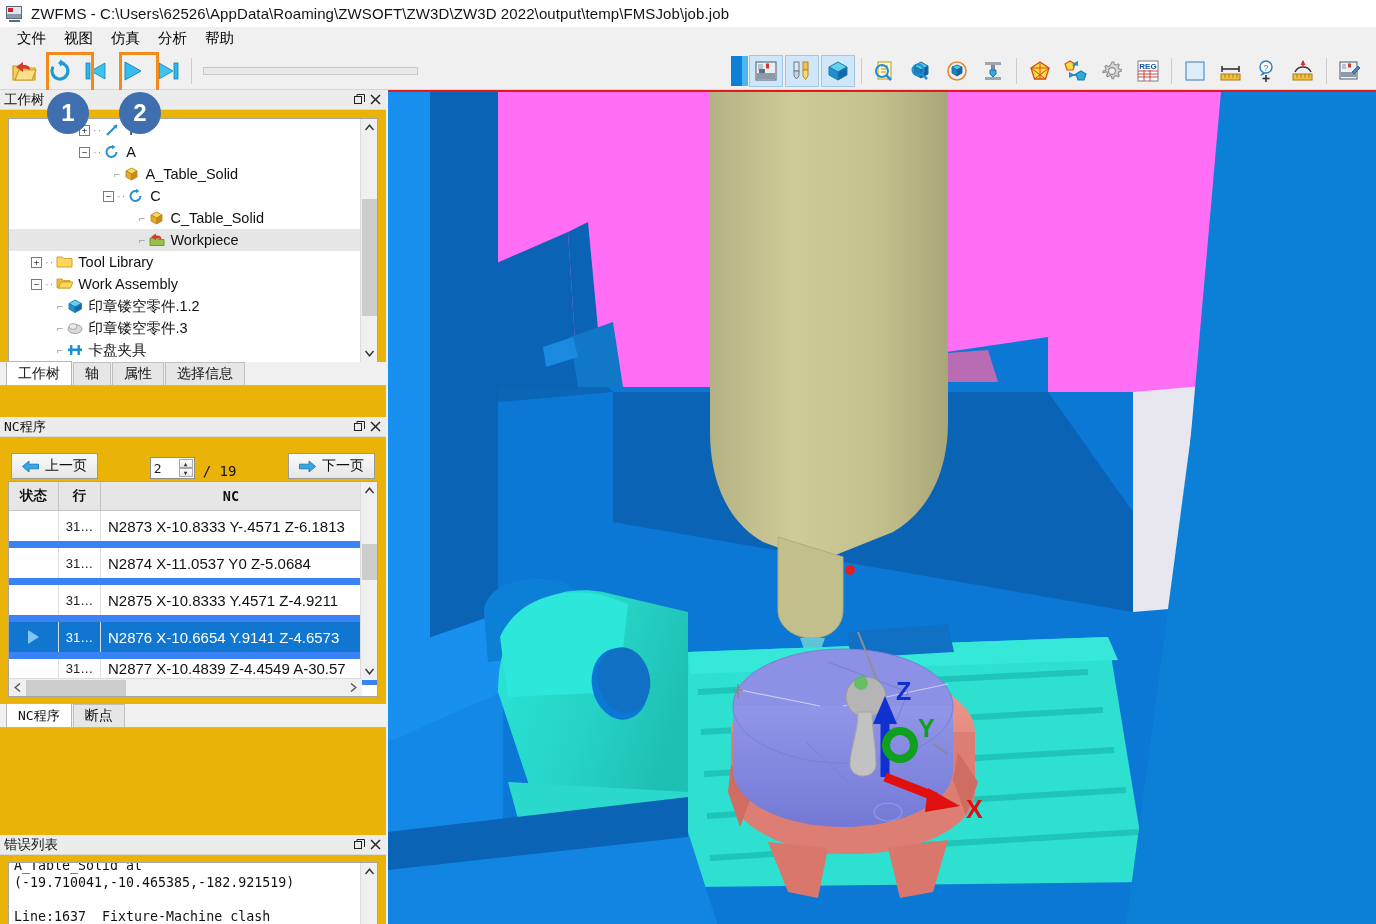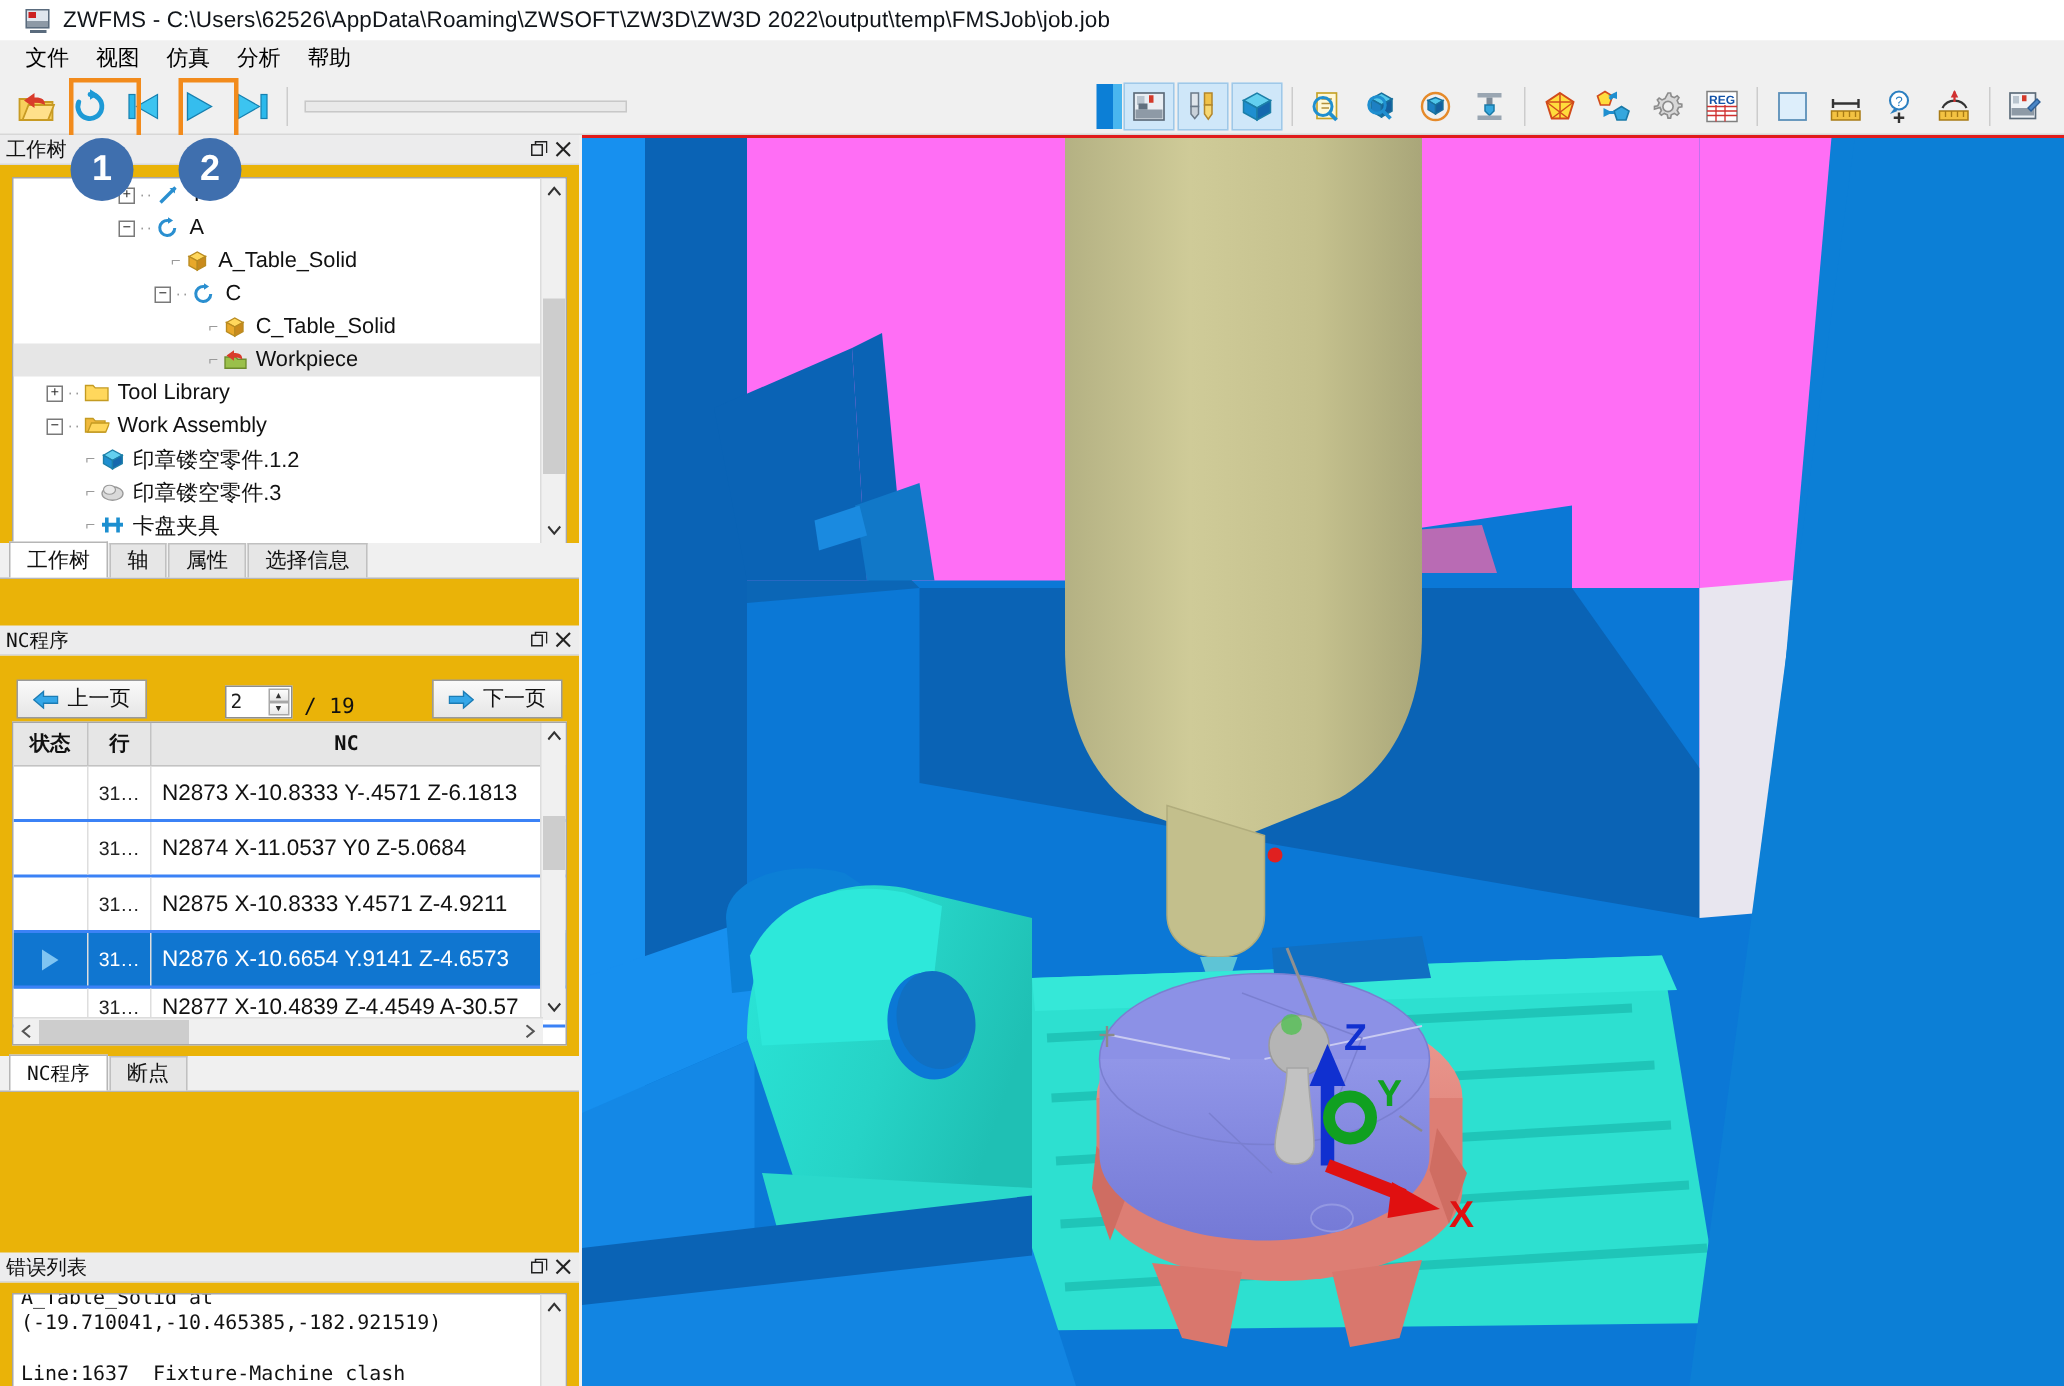--- a/index.html
+++ b/index.html
@@ -9,21 +9,21 @@
     font-size: 13px;
     background:#f0f0f0;
     color:#1a1a1a;
     -webkit-font-smoothing: antialiased;
   }
   .app { position:relative; width:1376px; height:924px; background:#f0f0f0; }
 
   
   .titlebar {
     position:absolute; left:0; top:0; width:1376px; height:27px;
-    background:#ffffff; display:flex; align-items:center; padding-left:17px;
+    background:#ffffff; display:flex; align-items:center; padding-left:6px;
   }
   .title-ico { width:17px; height:17px; margin-right:8px; position:relative; flex:0 0 auto;}
   .title-ico .scr { position:absolute; left:0; top:1px; width:16px; height:13px; background:#dfe6ee; border:1px solid #5a6b7d; }
   .title-ico .scr:after{content:"";position:absolute;left:1px;top:1px;width:5px;height:4px;background:#cc2222;}
   .title-ico .scr:before{content:"";position:absolute;left:0px;bottom:0px;width:14px;height:4px;background:#8d99a6;}
   .title-ico .base{position:absolute;left:3px;bottom:0;width:11px;height:2px;background:#5a6b7d;}
   .title-text { font-size:15px; color:#11151a; letter-spacing:0.1px; font-family:"Liberation Sans", sans-serif;}
 
   
   .menubar { position:absolute; left:0; top:27px; width:1376px; height:25px; background:#f0f0f0; display:flex; align-items:flex-start; padding-left:8px; }
@@ -85,21 +85,21 @@
   .spin .arrows { position:absolute; right:1px; top:1px; width:14px; height:18px; display:flex; flex-direction:column; }
   .spin .arrows div { flex:1; border:1px solid #a8a8a8; background:linear-gradient(#fdfdfd,#e8e8e8); font-size:6px; display:flex;align-items:center;justify-content:center;color:#333;}
   .pagetot { font-size:14px; font-family:"DejaVu Sans Mono", monospace; color:#111; margin-left:8px;}
 
   .nc-grid { position:absolute; left:8px; top:64px; width:370px; height:216px; border:1px solid #a6a6a6; background:#fff; overflow:hidden;}
   .nc-head { display:flex; height:29px; background:#e6e6e6; border-bottom:1px solid #c3c3c3; font-family:"DejaVu Sans Mono", monospace; font-weight:bold; font-size:13.5px;}
   .nc-head div { display:flex; align-items:center; justify-content:center; border-right:1px solid #c3c3c3; color:#111;}
   .c-state { width:50px; }
   .c-line { width:42px; }
   .c-nc { flex:1; }
-  .nc-row { display:flex; height:37px; border-bottom:2px solid #3b82f6; font-size:15px; }
+  .nc-row { display:flex; height:37px; border-bottom:7px solid #3b82f6; font-size:15px; }
   .nc-row .c-state { border-right:1px solid #dedede; }
   .nc-row .c-line { border-right:1px solid #dedede; display:flex;align-items:center;justify-content:center; font-size:13px; color:#222;}
   .nc-row .c-nc { display:flex; align-items:center; padding-left:7px; color:#111; white-space:nowrap; }
   .nc-row.sel { background:#1076d0; color:#fff; }
   .nc-row.sel .c-line, .nc-row.sel .c-nc { color:#fff; }
   .play-tri { width:0;height:0;border-left:11px solid #7fc4f2; border-top:7px solid transparent;border-bottom:7px solid transparent;}
   .nc-vscroll { position:absolute; right:0; top:0; width:17px; height:198px; background:#f0f0f0; border-left:1px solid #dcdcdc;}
   .nc-vthumb { position:absolute; left:1px; top:62px; width:15px; height:36px; background:#cdcdcd;}
   .nc-hscroll { position:absolute; left:0; bottom:0; width:353px; height:18px; background:#f0f0f0; border-top:1px solid #dcdcdc; display:flex; align-items:center;}
   .nc-harrow { width:17px; height:17px; display:flex;align-items:center;justify-content:center;font-size:11px;color:#555;}

